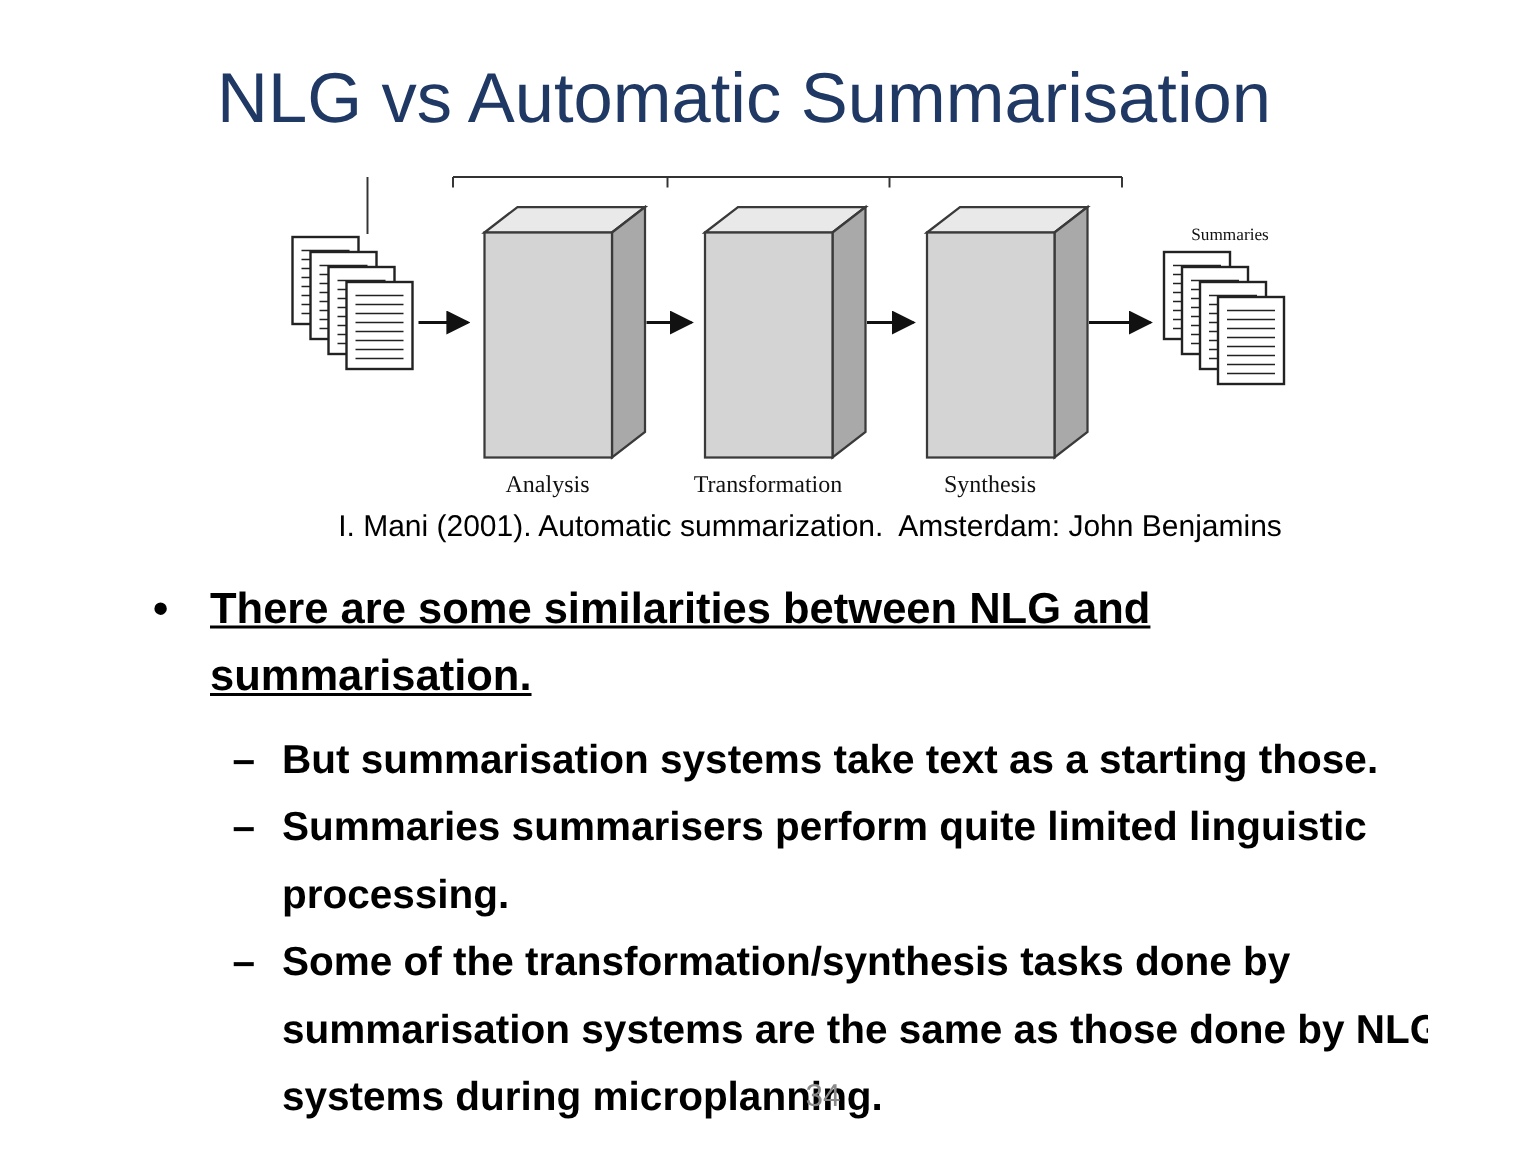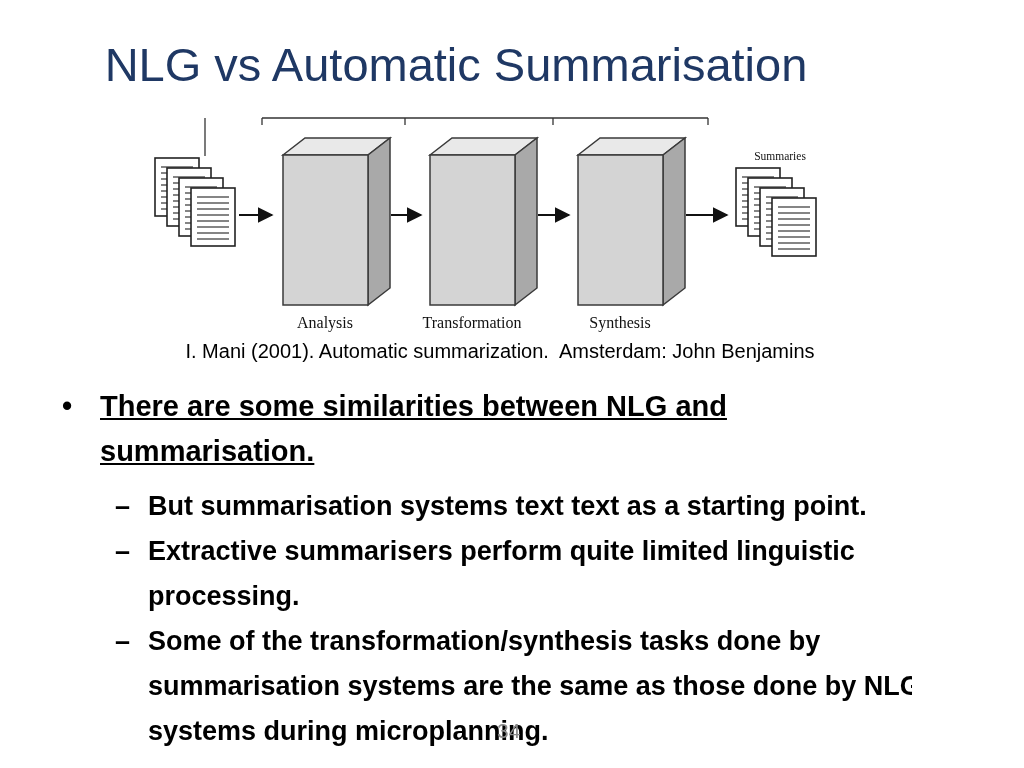--- a/index.html
+++ b/index.html
@@ -4,20 +4,21 @@
 <style>
   html, body { margin: 0; padding: 0; background: #ffffff; }
   .slide {
     position: relative;
     width: 912px;
     height: 768px;
     background: #ffffff;
     overflow: hidden;
     font-family: "Liberation Sans", sans-serif;
     color: #000000;
+    margin-left: 40px;
   }
   .title {
     margin: 0;
     padding-top: 38px;
     text-align: center;
     font-size: 47px;
     font-weight: 400;
     line-height: 1.15;
     color: #1f3864;
     letter-spacing: 0px;
@@ -165,26 +166,26 @@
 
   <div class="bullets">
 
     <div class="b1">
       <span class="marker">•</span>
       <span class="t">There are some similarities between NLG and summarisation.</span>
     </div>
 
     <div class="b2">
       <span class="marker">–</span>
-      <span class="t">But summarisation systems text text as a starting point.</span>
+      <span class="t">But summarisation systems take text as a starting those.</span>
     </div>
 
     <div class="b2">
       <span class="marker">–</span>
-      <span class="t">Extractive summarisers perform quite limited linguistic processing.</span>
+      <span class="t">Summaries summarisers perform quite limited linguistic processing.</span>
     </div>
 
     <div class="b2">
       <span class="marker">–</span>
       <span class="t">Some of the transformation/synthesis tasks done by summarisation systems are the same as those done by NLG systems during microplanning.</span>
     </div>
 
   </div>
 
   <div class="page-number">34</div>

